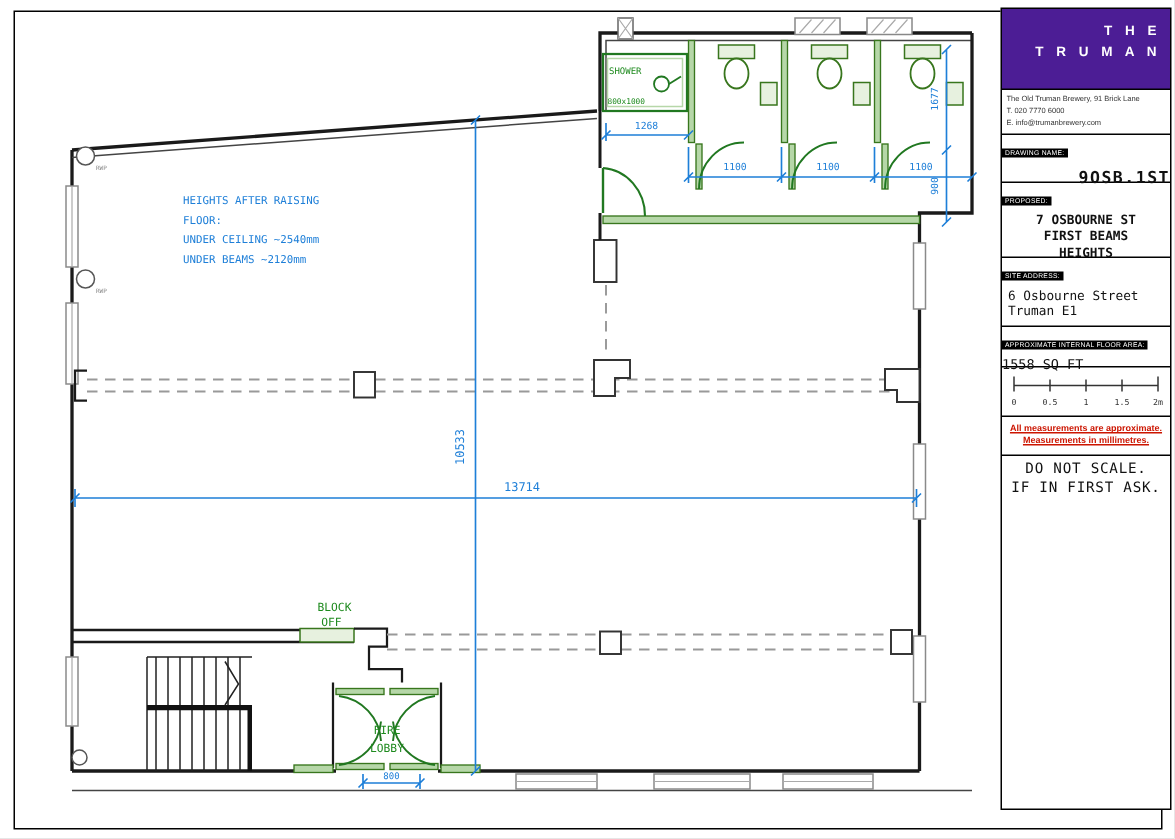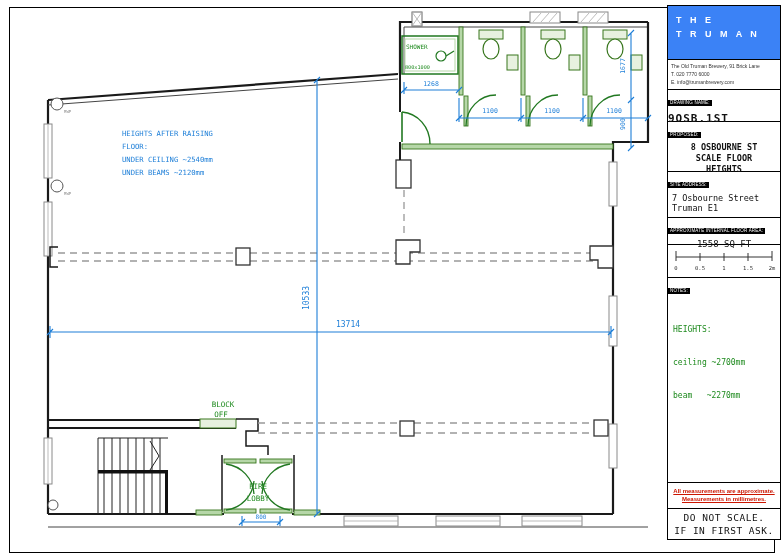--- a/index.html
+++ b/index.html
@@ -7,32 +7,32 @@
           font-family:"Liberation Sans",sans-serif;overflow:hidden;}
   .sheet{position:absolute;left:9px;top:7px;width:764px;height:544px;border:1.5px solid #000;background:#fff;}
   .cad{font-family:"DejaVu Sans Mono",monospace;}
 
   
   .titleblock{position:absolute;top:5px;right:2px;width:112px;height:533px;border:1.5px solid #000;
               display:flex;flex-direction:column;background:#fff;}
   .tb-sec{border-bottom:1.2px solid #000;position:relative;box-sizing:border-box;}
   .hdr{display:inline-block;background:#000;color:#fff;font-size:4.5px;line-height:6px;
        padding:0 2px;letter-spacing:.2px;font-family:"Liberation Sans",sans-serif;}
-  .logo{background:#3b82f6;color:#fff;height:54px;padding:7px 6px 0 8px;box-sizing:border-box;}
+  .logo{background:#4c1d95;color:#fff;height:54px;padding:7px 6px 0 8px;box-sizing:border-box;text-align:right;}
   .logo div{font-size:9px;font-weight:bold;letter-spacing:3px;line-height:14px;font-family:"Liberation Sans",sans-serif;}
   .contact{height:30px;padding:2px 3px;box-sizing:border-box;}
   .contact div{font-size:5px;color:#333;line-height:8px;white-space:nowrap;overflow:hidden;}
   .sec-name{height:32px;}
-  .val-name{text-align:left;font-size:11px;font-weight:bold;letter-spacing:1px;margin-top:4px;color:#111;}
+  .val-name{text-align:right;font-size:11px;font-weight:bold;letter-spacing:1px;margin-top:4px;color:#111;}
   .sec-prop{height:50px;}
   .val-prop{text-align:center;font-size:8.5px;font-weight:bold;line-height:11px;margin-top:2px;color:#111;}
   .sec-addr{height:46px;}
   .val-addr{font-size:8.5px;line-height:10px;margin:3px 0 0 4px;color:#111;}
   .sec-area{height:27px;}
-  .val-area{text-align:center;font-size:9px;margin-top:3px;color:#111;}
+  .val-area{font-size:9px;margin-top:3px;color:#111;}
   .sec-scale{height:25px;}
   .val-scale{text-align:center;font-size:9px;margin-top:3px;color:#111;}
   .sec-bar{height:33px;}
   .sec-notes{flex:1 1 auto;}
   .notes-green{color:#1e8a1e;font-size:8px;line-height:11px;margin:6px 0 0 5px;white-space:pre;}
   .sec-red{height:26px;}
   .red-text{color:#cc1500;font-size:6px;font-weight:bold;text-align:center;line-height:8px;
             margin-top:4px;text-decoration:underline;}
   .sec-dns{height:30px;border-bottom:none;}
   .dns-text{text-align:center;font-size:9.5px;line-height:13px;letter-spacing:.5px;margin-top:2px;color:#111;}
@@ -237,30 +237,30 @@
     </div>
 
     <div class="tb-sec sec-name">
       <span class="hdr">DRAWING NAME:</span>
       <div class="val-name cad">9OSB.1ST</div>
     </div>
 
     <div class="tb-sec sec-prop">
       <span class="hdr">PROPOSED:</span>
       <div class="val-prop cad">
-        <div>8 OSBOURNE ST</div>
-        <div>SCALE FLOOR</div>
+        <div>7 OSBOURNE ST</div>
+        <div>FIRST BEAMS</div>
         <div>HEIGHTS</div>
       </div>
     </div>
 
     <div class="tb-sec sec-addr">
       <span class="hdr">SITE ADDRESS:</span>
       <div class="val-addr cad">
-        <div>7 Osbourne Street</div>
+        <div>6 Osbourne Street</div>
         <div>Truman E1</div>
       </div>
     </div>
 
     <div class="tb-sec sec-area">
       <span class="hdr">APPROXIMATE INTERNAL FLOOR AREA:</span>
       <div class="val-area cad">1558 SQ FT</div>
     </div>
 
 
@@ -268,28 +268,20 @@
       <svg width="110" height="31" viewBox="0 0 110 31">
         <path d="M8,12 H104 M8,6 V16 M32,8 V16 M56,8 V16 M80,8 V16 M104,6 V16" stroke="#333" stroke-width="1" fill="none"></path>
         <text x="8" y="25" font-size="5.5" text-anchor="middle" fill="#333" font-family="DejaVu Sans Mono,monospace">0</text>
         <text x="32" y="25" font-size="5.5" text-anchor="middle" fill="#333" font-family="DejaVu Sans Mono,monospace">0.5</text>
         <text x="56" y="25" font-size="5.5" text-anchor="middle" fill="#333" font-family="DejaVu Sans Mono,monospace">1</text>
         <text x="80" y="25" font-size="5.5" text-anchor="middle" fill="#333" font-family="DejaVu Sans Mono,monospace">1.5</text>
         <text x="104" y="25" font-size="5.5" text-anchor="middle" fill="#333" font-family="DejaVu Sans Mono,monospace">2m</text>
       </svg>
     </div>
 
-    <div class="tb-sec sec-notes">
-      <span class="hdr">NOTES:</span>
-      <div class="notes-green cad">
-        <div>HEIGHTS:</div>
-        <div>ceiling ~2700mm</div>
-        <div>beam   ~2270mm</div>
-      </div>
-    </div>
 
     <div class="tb-sec sec-red">
       <div class="red-text">
         <div>All measurements are approximate.</div>
         <div>Measurements in millimetres.</div>
       </div>
     </div>
 
     <div class="tb-sec sec-dns">
       <div class="dns-text cad">

